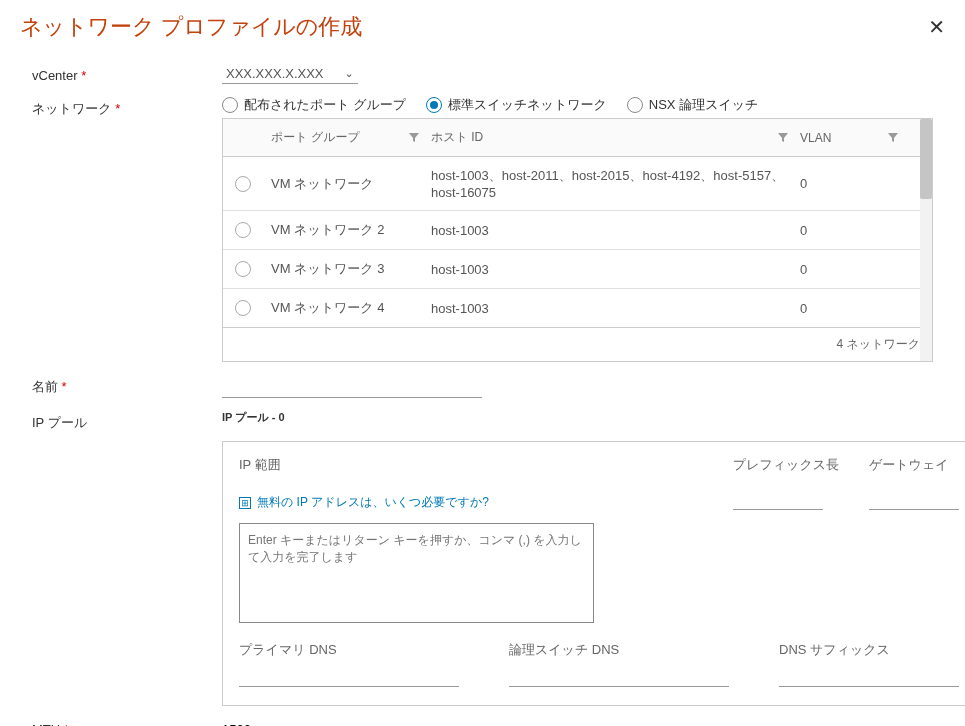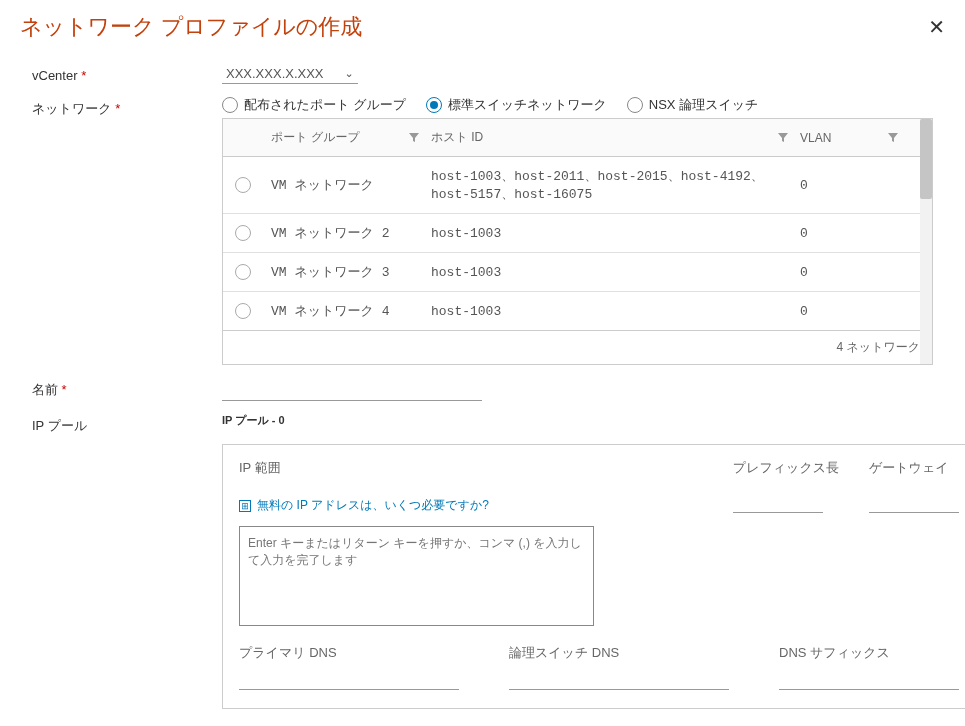--- a/index.html
+++ b/index.html
@@ -109,21 +109,21 @@
     .col-radio { width: 40px; }
     .col-pg { width: 160px; }
     .col-host { flex: 1; }
     .col-vlan { width: 110px; }
     .col-scroll { width: 14px; }
     .filter-icon {
       width: 10px;
       height: 10px;
       fill: #999;
     }
-    .table-body { max-height: 180px; overflow-y: auto; font-family: Liberation Mono, monospace; }
+    .table-body { max-height: 180px; overflow-y: auto; }
     .table-row {
       display: flex;
       align-items: center;
       border-bottom: 1px solid #e0e0e0;
       padding: 10px 8px;
       font-size: 13px;
       color: #555;
     }
     .table-row:last-child { border-bottom: none; }
     .row-radio {

